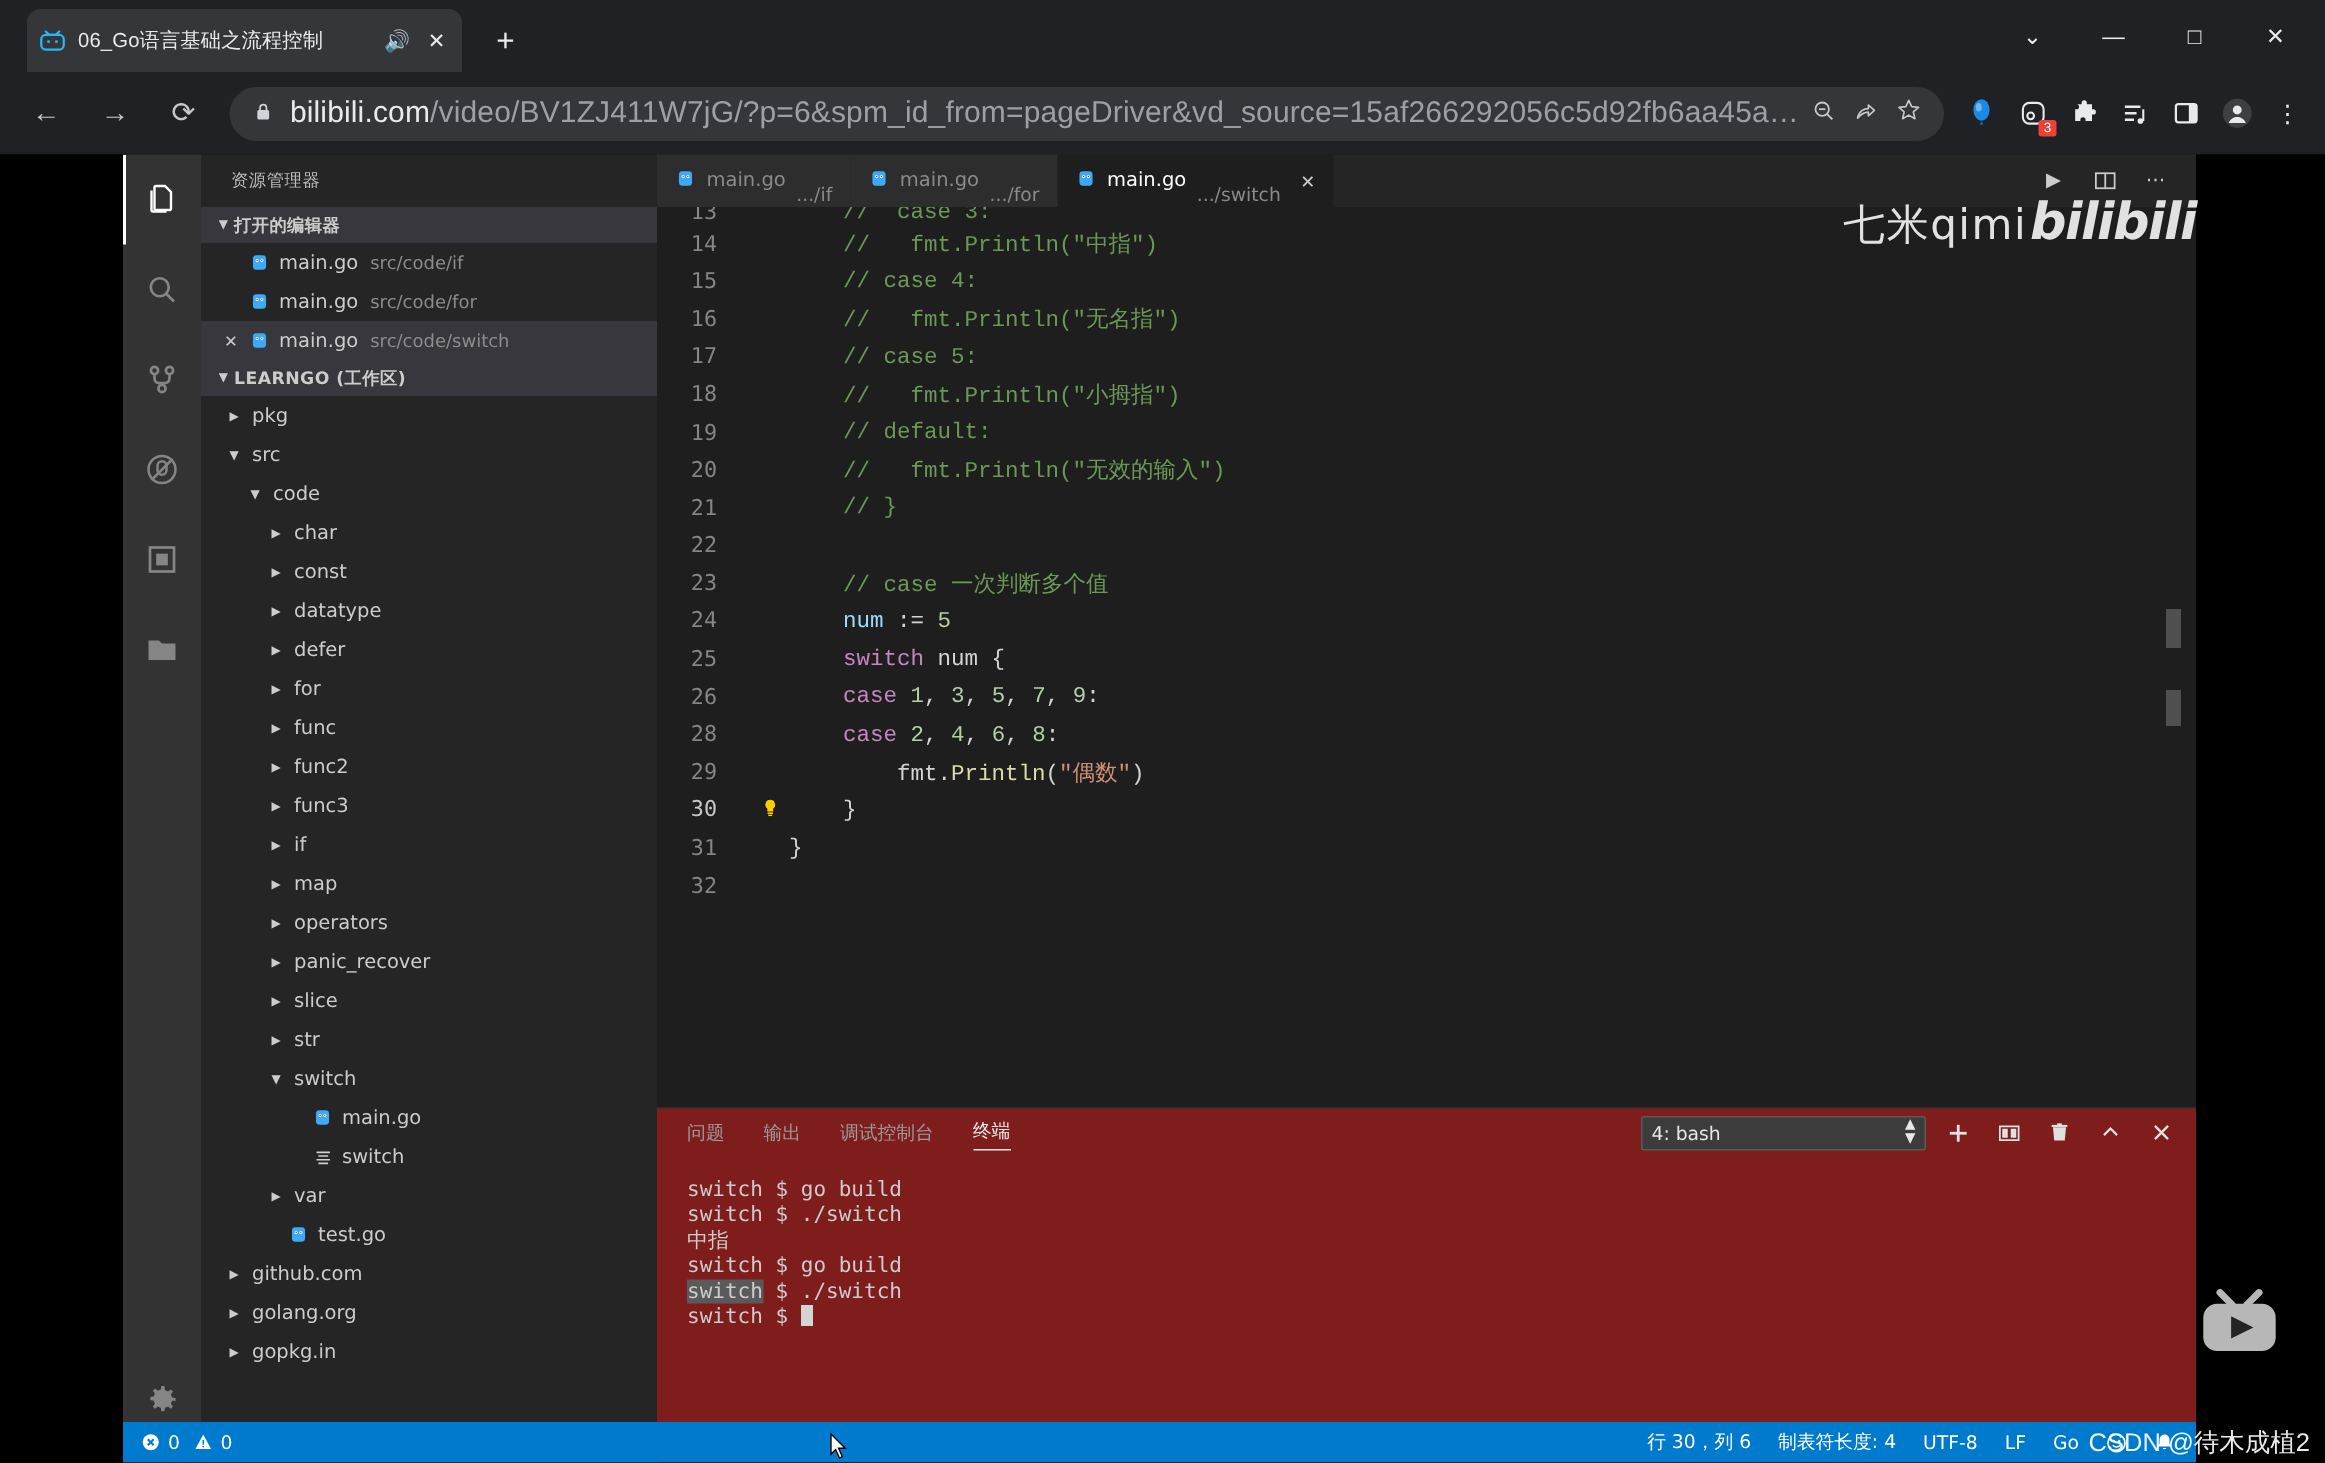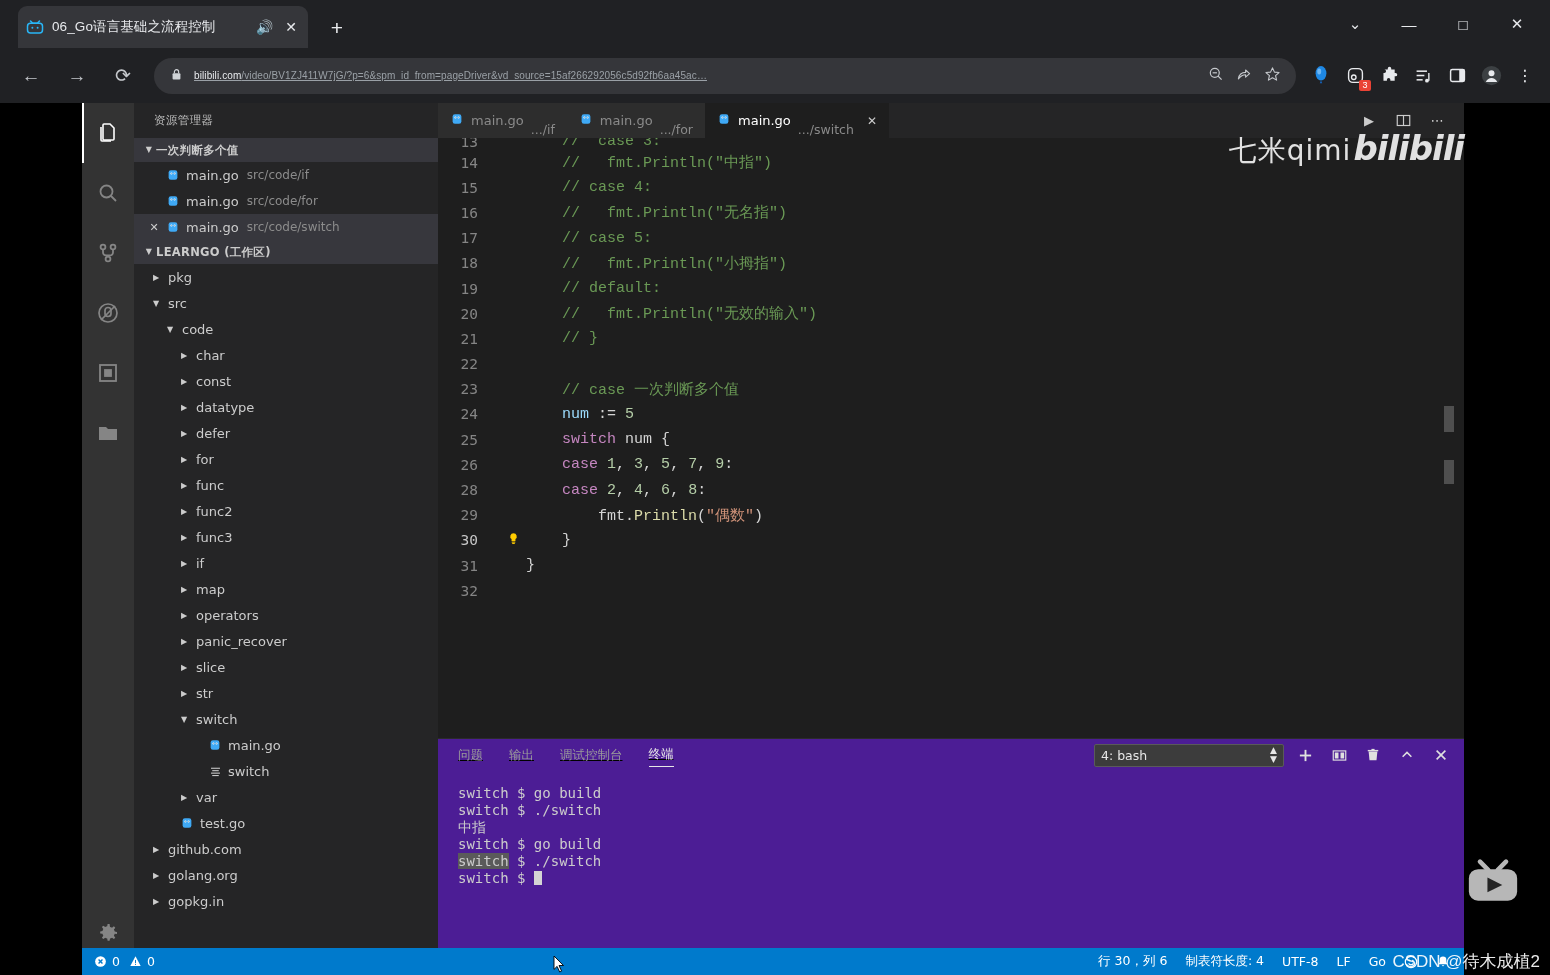--- a/index.html
+++ b/index.html
@@ -46,22 +46,22 @@
     color: #c5c8cc; font-size: 19px; cursor: pointer;
   }
   .nav-btn.first { margin-left: 12px; }
   .omnibox {
     flex: 1 1 auto; height: 36px; margin: 0 8px 0 12px; background: #35363a;
     border-radius: 18px; display: flex; align-items: center; padding: 0 10px 0 14px;
     min-width: 0;
   }
   .lock-icon { width: 16px; flex: 0 0 16px; color: #c5c8cc; font-size: 12px; text-align: center; }
   .url-text {
-    margin-left: 10px; font-size: 10px; color: #9aa0a6; white-space: nowrap;
-    overflow: hidden; text-overflow: ellipsis; flex: 1 1 auto; letter-spacing: .1px; text-decoration: underline;
+    margin-left: 10px; font-size: 20px; color: #9aa0a6; white-space: nowrap;
+    overflow: hidden; text-overflow: ellipsis; flex: 1 1 auto; letter-spacing: .1px;
   }
   .url-text b { color: #e8eaed; font-weight: normal; }
   .omni-icon { width: 28px; flex: 0 0 28px; text-align: center; color: #c5c8cc; font-size: 15px; cursor: pointer; }
   .tb-icons { display: flex; align-items: center; padding-right: 8px; }
   .tb-icon {
     width: 34px; height: 34px; display: flex; align-items: center; justify-content: center;
     color: #e8eaed; font-size: 16px; cursor: pointer; position: relative;
   }
   .badge {
     position: absolute; right: 1px; bottom: 2px; background: #ea4335; color: #fff;
@@ -141,21 +141,21 @@
   .kw  { color: #C586C0; }
   .fn  { color: #DCDCAA; }
   .str { color: #CE9178; }
   .num { color: #B5CEA8; }
   .id  { color: #9CDCFE; }
 
   .scroll-marks { position: absolute; right: 8px; top: 35px; width: 14px; height: 600px; }
   .scroll-thumb { position: absolute; right: 2px; width: 10px; background: #4f4f4f; }
 
   
-  .panel { position: absolute; left: 0; bottom: 27px; width: 1026px; height: 210px; background: #4c1d95; border-top: 1px solid #2b2b2b; text-decoration: underline; }
+  .panel { position: absolute; left: 0; bottom: 27px; width: 1026px; height: 210px; background: #7f1d1d; border-top: 1px solid #2b2b2b; }
   .panel-head { height: 35px; display: flex; align-items: center; padding-left: 20px; gap: 26px; position: relative; }
   .ptab { font-size: 12.5px; color: #9b9b9b; cursor: pointer; padding-bottom: 3px; }
   .ptab.active { color: #e7e7e7; border-bottom: 1px solid #e7e7e7; }
   .panel-actions { position: absolute; right: 10px; top: 3px; display: flex; align-items: center; gap: 8px; }
   .term-select {
     width: 190px; height: 23px; background: #3c3c3c; border: 1px solid #5a5a5a; border-radius: 2px;
     color: #e7e7e7; font-size: 12.5px; display: flex; align-items: center; padding: 0 6px; cursor: pointer;
   }
   .term-select .lbl { flex: 1 1 auto; }
   .pact { width: 26px; height: 26px; display: flex; align-items: center; justify-content: center; color: #e0e0e0; font-size: 15px; cursor: pointer; }
@@ -351,21 +351,21 @@
               </svg>
           </div>
         </div>
       </div>
 
       <div class="sidebar">
         <div class="sidebar-title">资源管理器</div>
 
         <div class="section-head open-eds">
           <span class="twisty">▼</span>
-          <span>一次判断多个值</span>
+          <span>打开的编辑器</span>
         </div>
 
         <div>
           <div class="open-row">
             <span class="open-x"></span>
             <span class="go-icon">
               <svg viewBox="0 0 16 16" width="14" height="14">
                   <rect x="3" y="2.5" width="10" height="11" rx="2.6" fill="#3fa9f5"></rect>
                   <circle cx="6.2" cy="6.4" r="1.15" fill="#fff"></circle>
                   <circle cx="9.8" cy="6.4" r="1.15" fill="#fff"></circle>
@@ -506,21 +506,21 @@
                   <line x1="2.5" y1="10" x2="13.5" y2="10" stroke="#cfcfcf" stroke-width="1.3"></line>
                   <line x1="4" y1="13" x2="12" y2="13" stroke="#cfcfcf" stroke-width="1.3"></line>
                 </svg>
               </span>
               <span class="tree-lbl">switch</span>
             </div>
             <div class="tree-row" style="padding-left: 42px;">
               <span class="tree-tw">▶</span>
               <span class="tree-lbl">var</span>
             </div>
-            <div class="tree-row" style="padding-left: 28px;">
+            <div class="tree-row" style="padding-left: 40px;">
               <span class="tree-tw"></span>
               <span class="tree-ic">
                 <svg viewBox="0 0 16 16" width="14" height="14">
                   <rect x="3" y="2.5" width="10" height="11" rx="2.6" fill="#3fa9f5"></rect>
                   <circle cx="6.2" cy="6.4" r="1.15" fill="#fff"></circle>
                   <circle cx="9.8" cy="6.4" r="1.15" fill="#fff"></circle>
                   <circle cx="6.2" cy="6.4" r=".45" fill="#1b3b57"></circle>
                   <circle cx="9.8" cy="6.4" r=".45" fill="#1b3b57"></circle>
                 </svg>
               </span>

